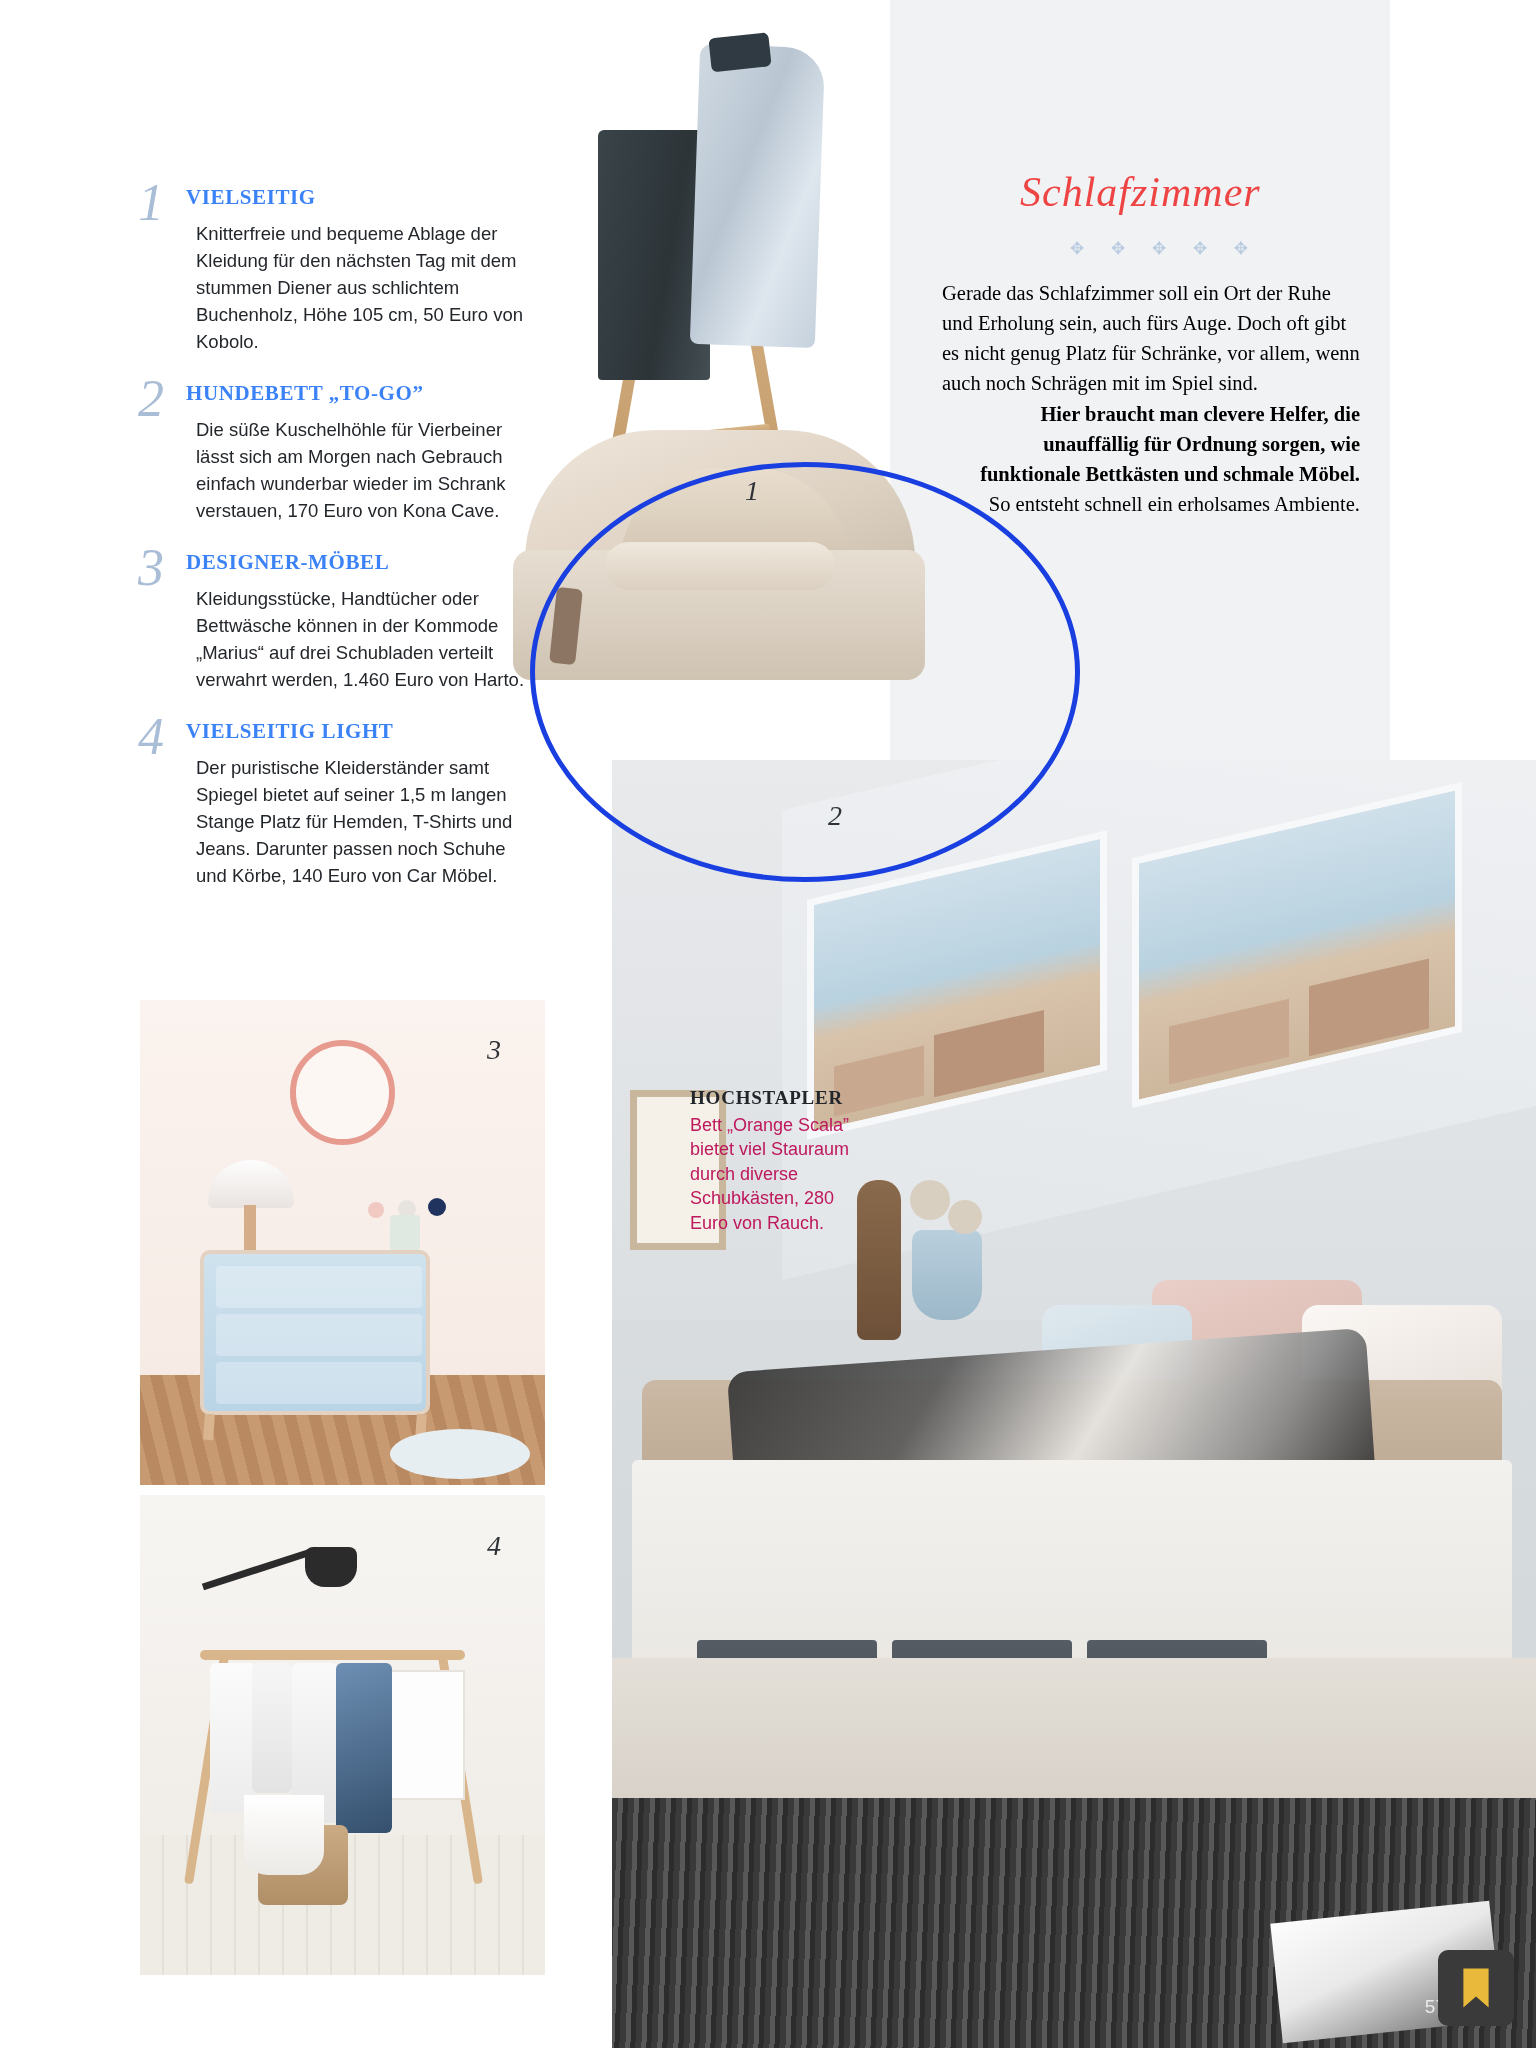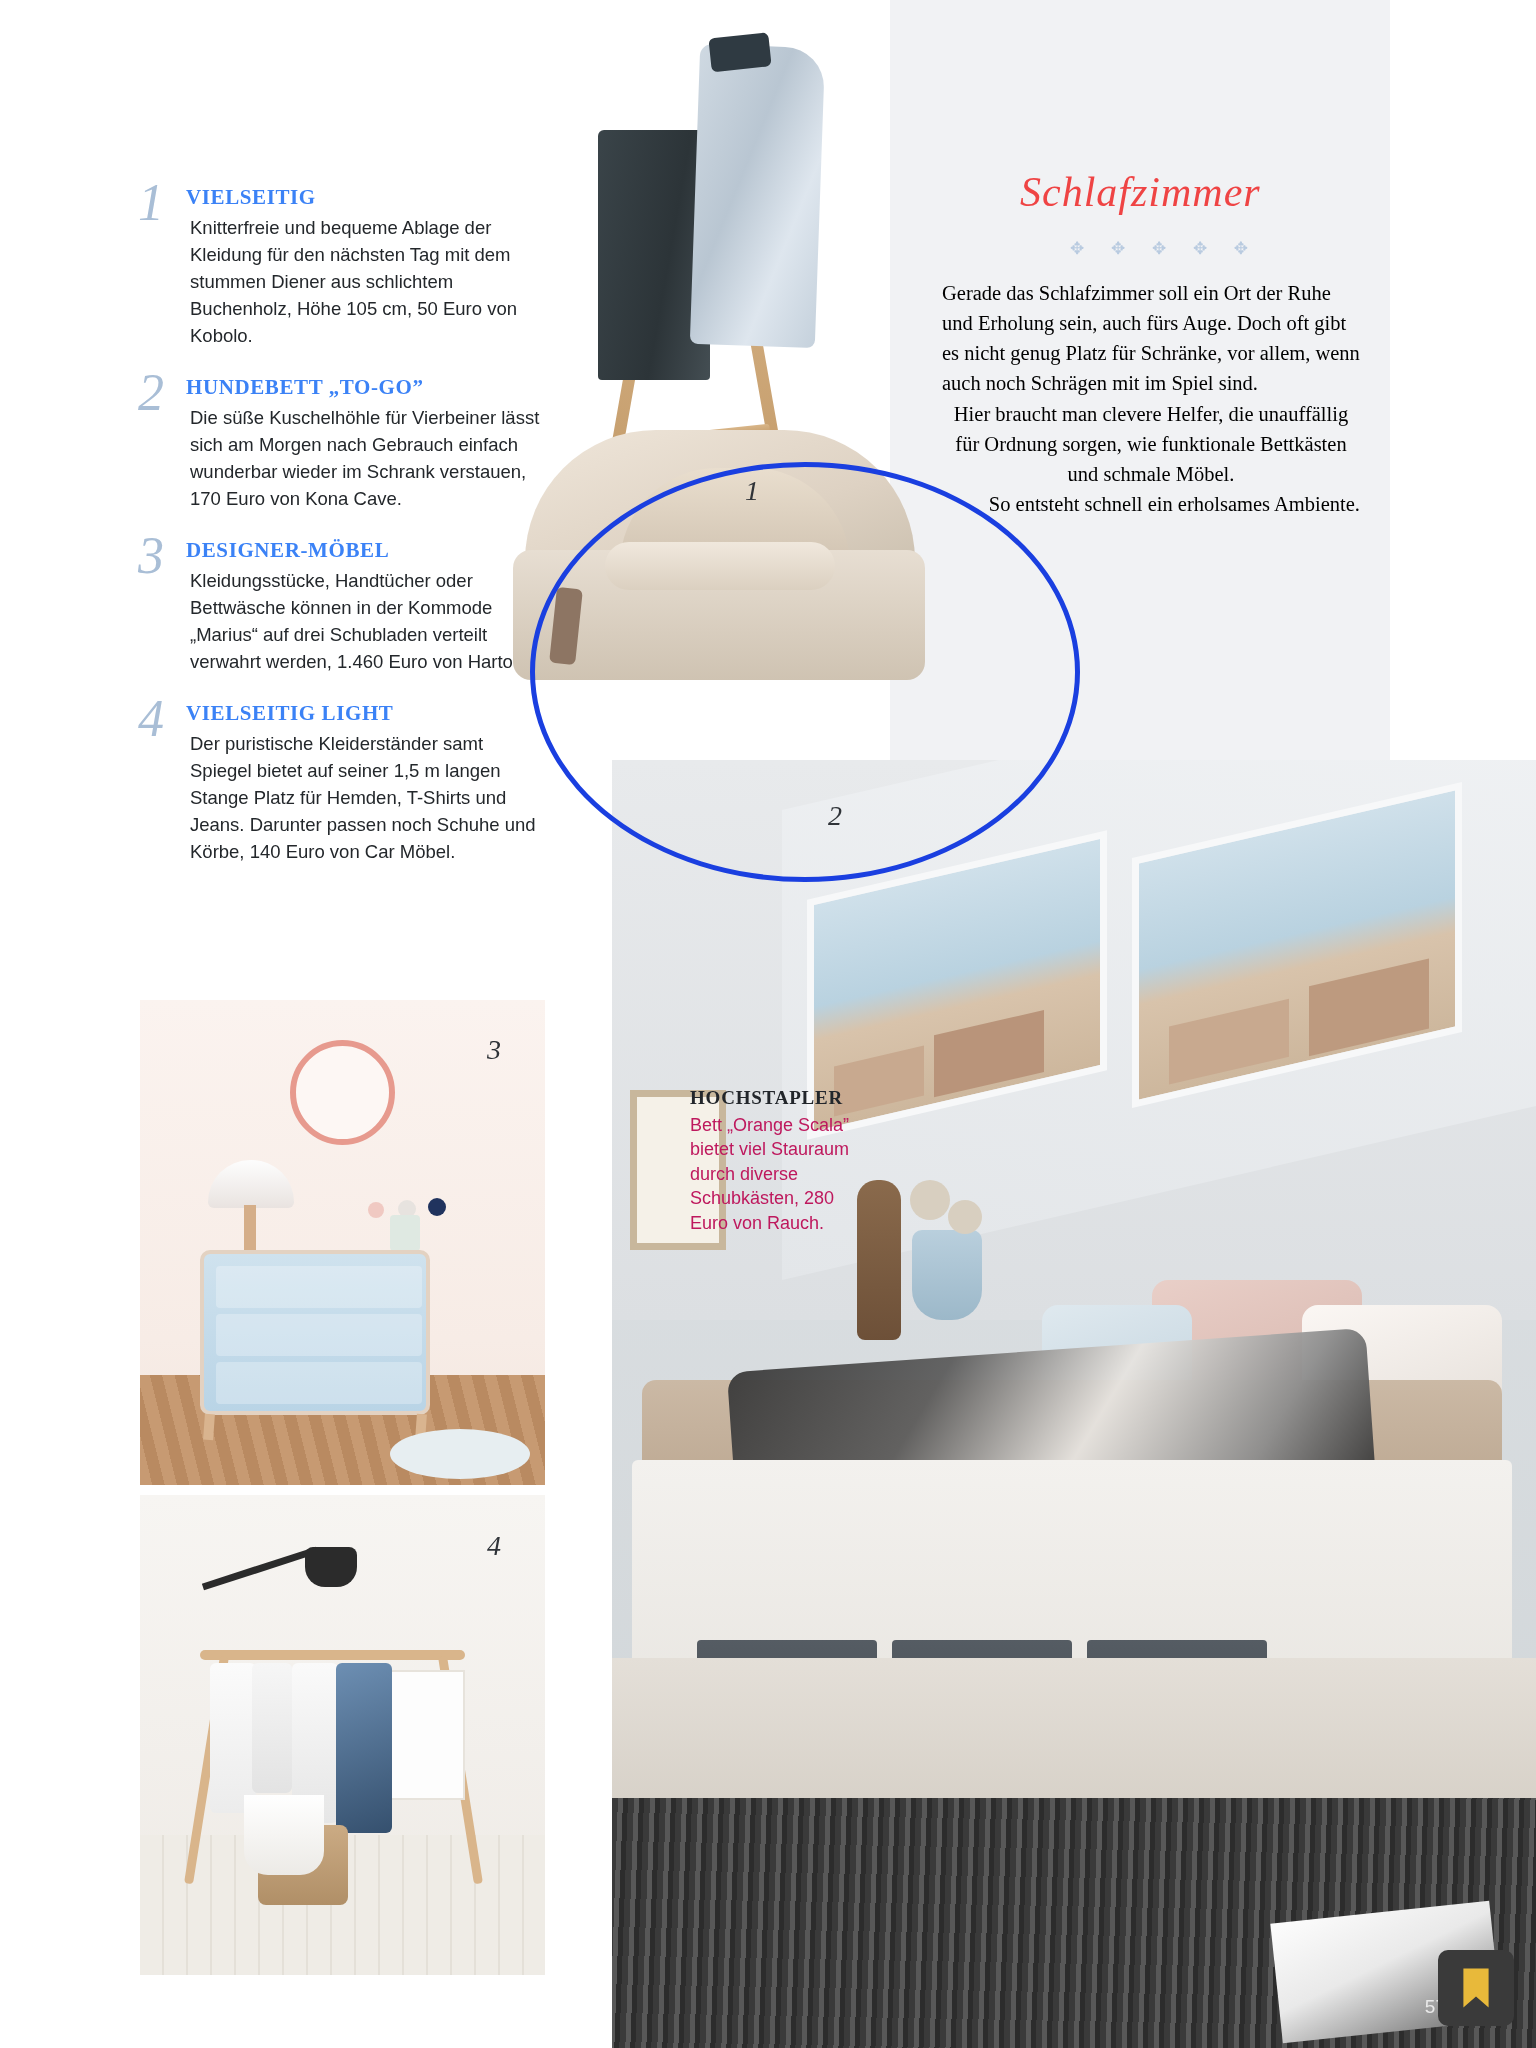--- a/index.html
+++ b/index.html
@@ -41,21 +41,21 @@
   }
   .tip h3 {
     margin:0 0 2px 0;
     font-family:"Liberation Serif", serif;
     font-weight:bold;
     font-size:21px;
     letter-spacing:.6px;
     color:#3b82f6;
   }
   .tip p {
-    margin:4px;
+    margin:10px;
     font-size:18.5px;
     line-height:1.46;
     color:#23272b;
   }
 
   
   .sz-title {
     position:absolute; left:1020px; top:168px;
     font-family:"Liberation Serif", serif;
     font-style:italic;
@@ -69,21 +69,21 @@
     color:#b9cbe0;
   }
   .sz-body {
     position:absolute; left:942px; top:278px; width:418px;
     font-family:"Liberation Serif", serif;
     font-size:20.5px;
     line-height:1.47;
     color:#000000;
   }
   .sz-body .plain { display:block; }
-  .sz-body .bold  { font-weight:normal; display:block; text-align:center; }
+  .sz-body .bold  { font-weight:bold; display:block; text-align:right; }
   .sz-body .tail  { display:block; text-align:right; }
 
   
   .photo { position:absolute; overflow:hidden; }
   .tagnum {
     position:absolute;
     font-family:"Liberation Serif", serif;
     font-style:italic;
     font-size:28px;
     color:#2f3338;

